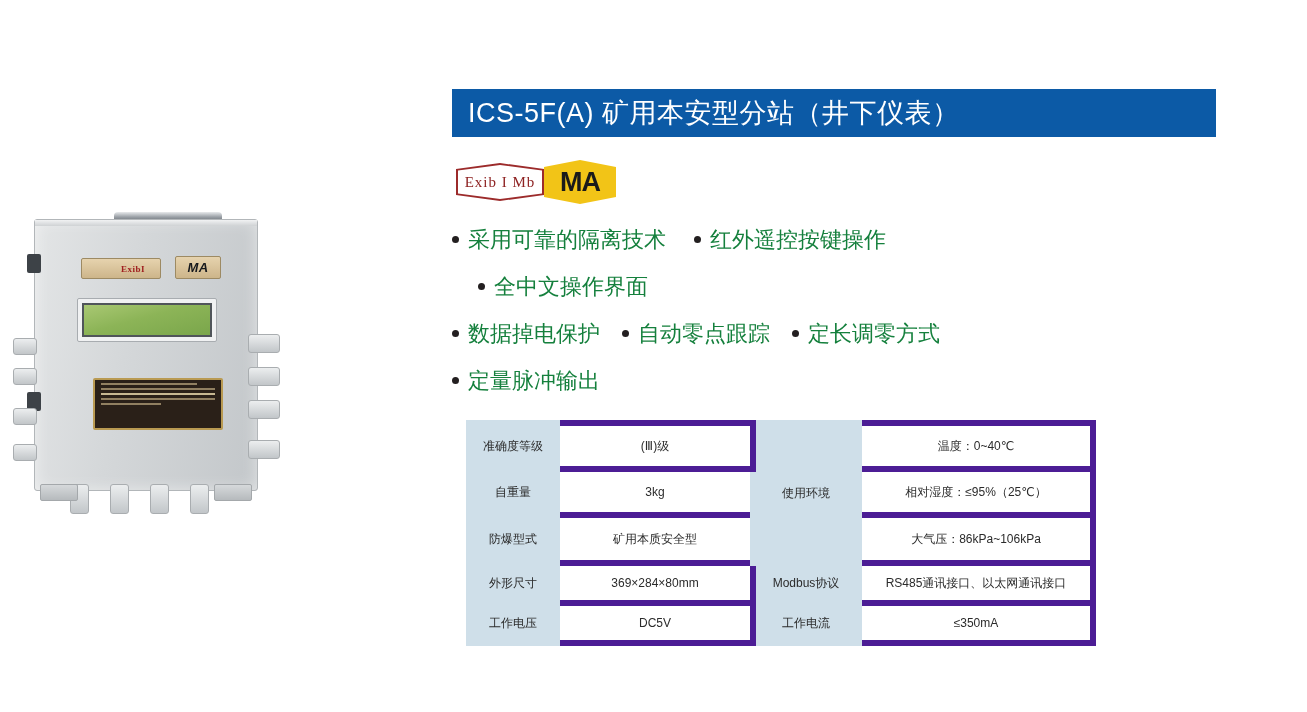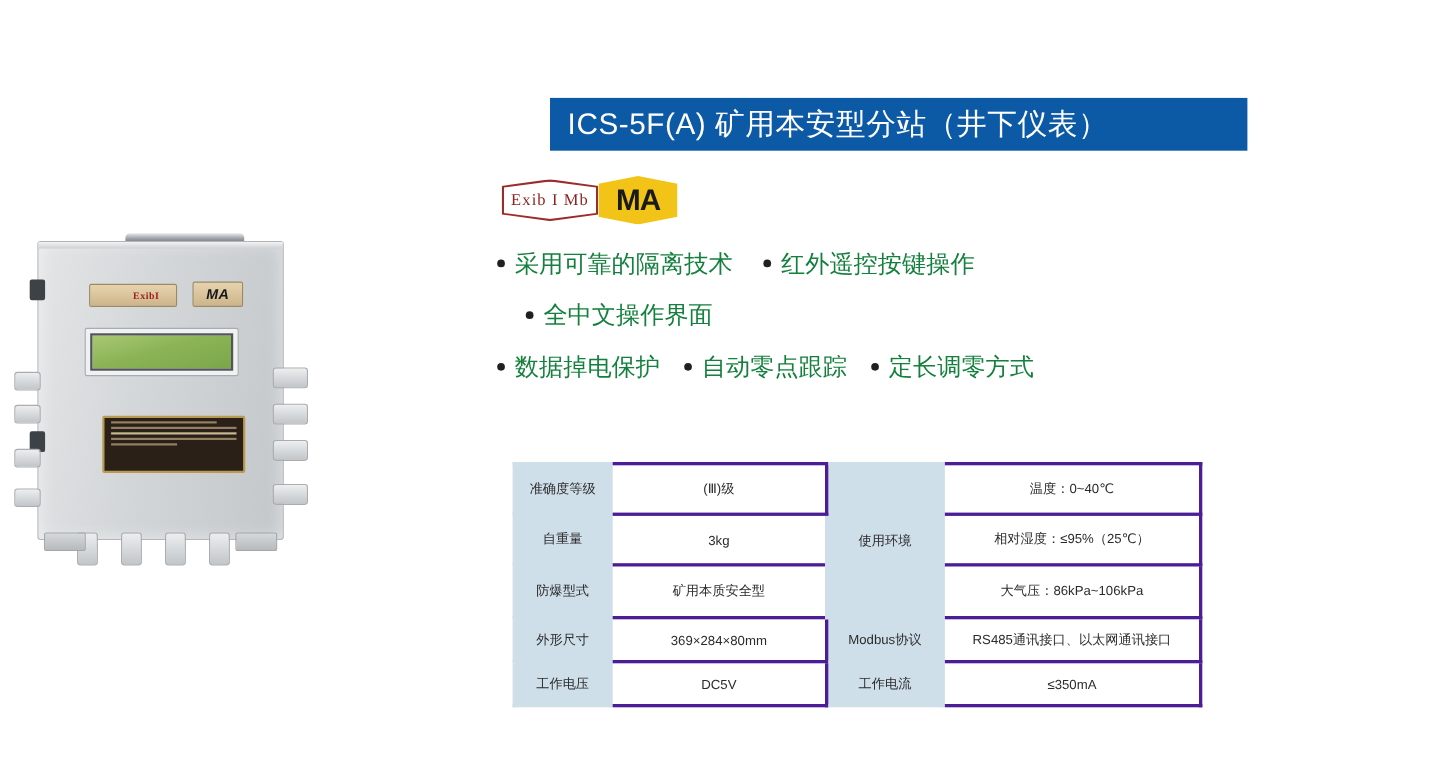--- a/index.html
+++ b/index.html
@@ -128,28 +128,27 @@
     height: 15px;
     background: linear-gradient(180deg,#d6d9db,#b6babd);
     border: 1px solid #a4a8ab;
     border-radius: 2px;
   }
 
   #title-bar {
     position: absolute;
     left: 452px;
     top: 89px;
-    width: 634px;
+    width: 764px;
     height: 48px;
     background: #0c5aa6;
     display: flex;
     align-items: center;
     padding-left: 16px;
     box-sizing: border-box;
-    margin-left: 48px;
   }
   #title-bar .title-text {
     color: #ffffff;
     font-size: 27px;
     letter-spacing: .5px;
     white-space: nowrap;
   }
 
   #badges {
     position: absolute;
@@ -219,21 +218,21 @@
     position: absolute;
     left: 466px;
     top: 420px;
     width: 624px;
     border-collapse: collapse;
     table-layout: fixed;
     font-size: 12px;
     color: #2b2b2b;
   }
   #spec-table td {
-    border: 3px solid #4c1d95;
+    border: 6px solid #4c1d95;
     text-align: center;
     vertical-align: middle;
     padding: 4px 6px;
     background: #ffffff;
   }
   #spec-table td.label {
     background: #cfdfe9;
     border-color: #cfdfe9;
   }
   .col-label  { width: 88px; }
@@ -330,20 +329,24 @@
       <span class="bullet"></span>
       <span>自动零点跟踪</span>
     </span>
     <span class="feature-item" style="margin-left:22px;">
       <span class="bullet"></span>
       <span>定长调零方式</span>
     </span>
   </div>
 
   <div class="feature-row">
+    <span class="feature-item">
+      <span class="bullet"></span>
+      <span>定量脉冲输出</span>
+    </span>
   </div>
 
 </div>
 
 <table id="spec-table">
   <colgroup>
     <col class="col-label">
       <col class="col-value">
     <col class="col-label2">
       <col class="col-value2">

